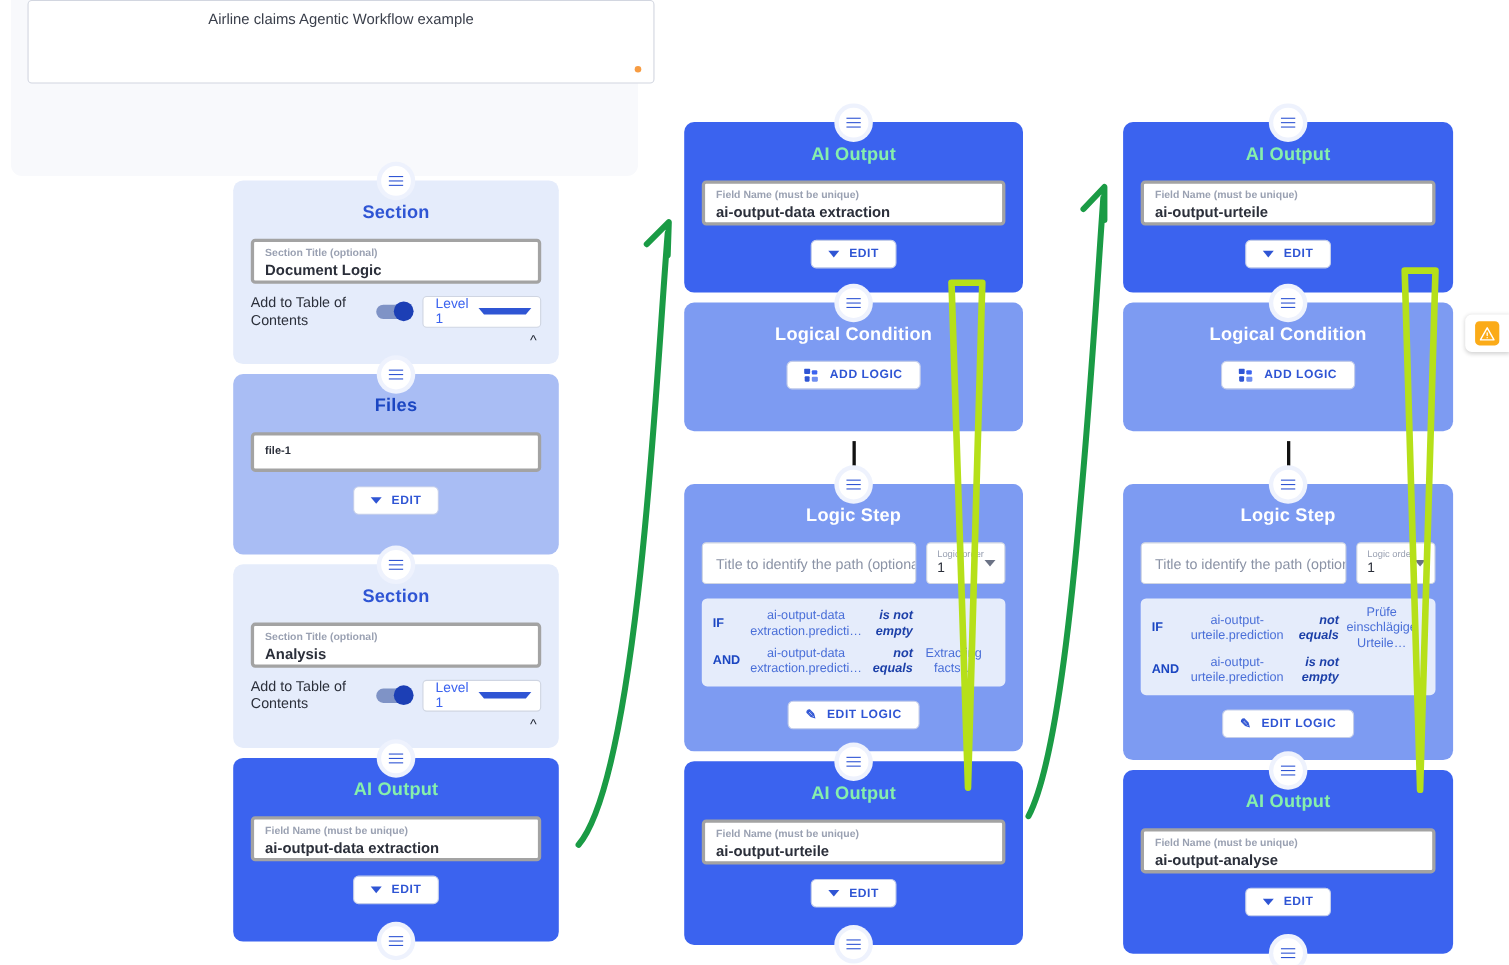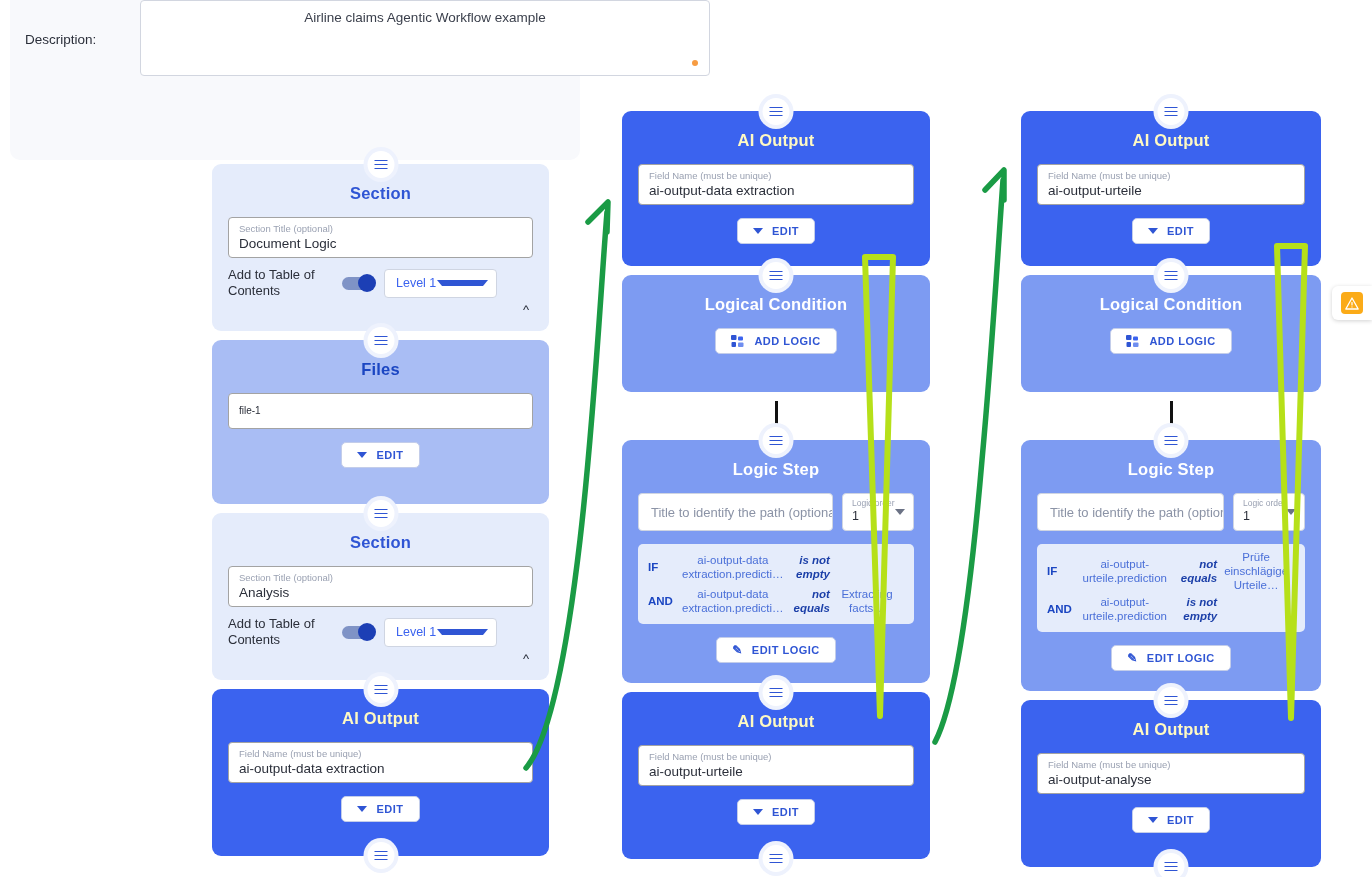--- a/index.html
+++ b/index.html
@@ -65,21 +65,21 @@
     font-size: 16.5px;
     font-weight: bold;
     margin: 6px 0 14px;
     letter-spacing: .2px;
   }
   .card.section   { background: #e5ecfb; }
   .card.section .card-title { color: #2f55d4; }
   .card.files     { background: #a9bdf4; }
   .card.files .card-title { color: #1b46c2; }
   .card.aiout     { background: #3b63ef; }
-  .card.aiout .card-title { color: #fef9c3; }
+  .card.aiout .card-title { color: #86efac; }
   .card.cond      { background: #7d9bf2; }
   .card.cond .card-title { color: #ffffff; }
   .card.logic     { background: #7d9bf2; }
   .card.logic .card-title { color: #ffffff; }
 
   
   .handle {
     position: absolute; left: 50%; transform: translateX(-50%);
     top: -13px;
     width: 27px; height: 27px; border-radius: 50%;
@@ -89,24 +89,25 @@
     cursor: grab; z-index: 4;
   }
   .handle i {
     display: block; width: 13px; height: 1.8px; background: #2f55d4;
     box-shadow: 0 -4px 0 #2f55d4, 0 4px 0 #2f55d4;
   }
 
   
   .field {
     background: #fff;
-    border: 1px solid #a3a3a3;
+    border: 3px solid #a3a3a3;
     border-radius: 4px;
     padding: 5px 10px 6px;
     height: 41px;
+    font-weight: bold;
   }
   .field-label { font-size: 9.5px; color: #9aa1b2; line-height: 12px; }
   .field-value { font-size: 13.5px; color: #2b2f3a; line-height: 17px; }
   .field.single { display:flex; align-items:center; height: 36px; }
   .field.single .field-value { font-size: 10px; }
 
   
   .toc-row {
     display: flex; align-items: center; gap: 10px; margin-top: 9px;
   }
@@ -207,30 +208,29 @@
   }
 </style>
 </head>
 <body>
 
 <div id="root">
 
   <div class="form-panel">
 
     <div class="form-row desc-row">
-      <div class="form-label desc-label">Description:</div>
       <div class="desc-box">
         <span>Airline claims Agentic Workflow example</span>
         <span class="desc-dot"></span>
       </div>
     </div>
 
   </div>
 
-  <div class="col" style="left:212px; top:164px; width:337px;">
+  <div class="col" style="left:212px; top:164px; width:296px;">
 
     <div class="card section">
       <div class="handle">
           <i></i>
         </div>
       <div class="card-title">Section</div>
       <div class="field">
         <div class="field-label">Section Title (optional)</div>
         <div class="field-value">Document Logic</div>
       </div>

